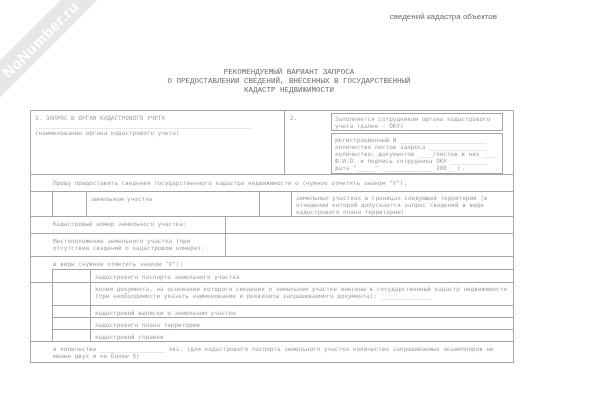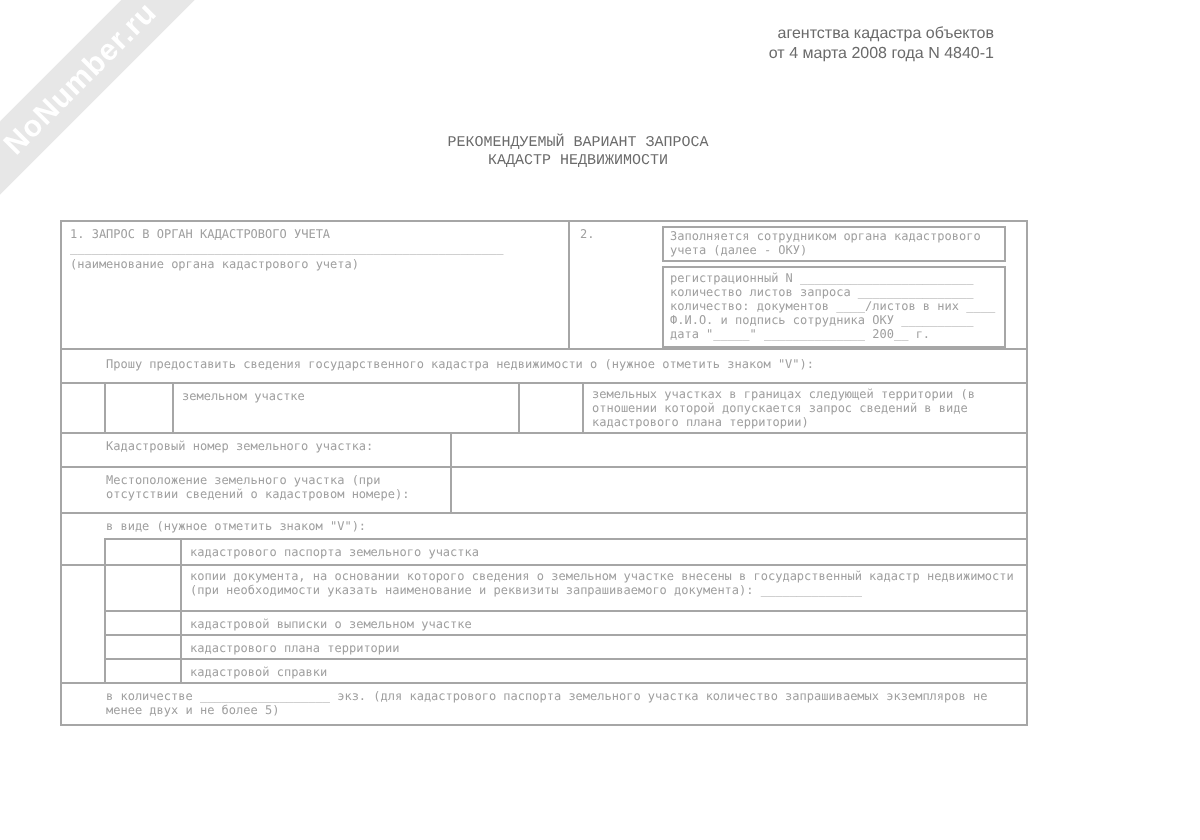--- a/index.html
+++ b/index.html
@@ -69,26 +69,26 @@
   .rowH { height:21px; padding:3px 10px 0 22px; }
 </style>
 </head>
 <body>
 
 <div class="wm-band">
   <span class="wm-text">NoNumber.ru</span>
 </div>
 
 <div class="doc-header">
-  <div>агентства кадастра объектов</div>
-  <div>от 4 марта 2008 года N 4840-1</div>
+  <div>сведений кадастра объектов</div>
 </div>
 
 <div class="doc-title">
   <div>РЕКОМЕНДУЕМЫЙ ВАРИАНТ ЗАПРОСА</div>
+  <div>О ПРЕДОСТАВЛЕНИИ СВЕДЕНИЙ, ВНЕСЕННЫХ В ГОСУДАРСТВЕННЫЙ</div>
   <div>КАДАСТР НЕДВИЖИМОСТИ</div>
 </div>
 
 <div class="tbl">
 
   <div class="row rowA first">
     <div class="a-left">
       <div>1. ЗАПРОС В ОРГАН КАДАСТРОВОГО УЧЕТА</div>
       <div class="a-blank">____________________________________________________________</div>
       <div>(наименование органа кадастрового учета)</div>

